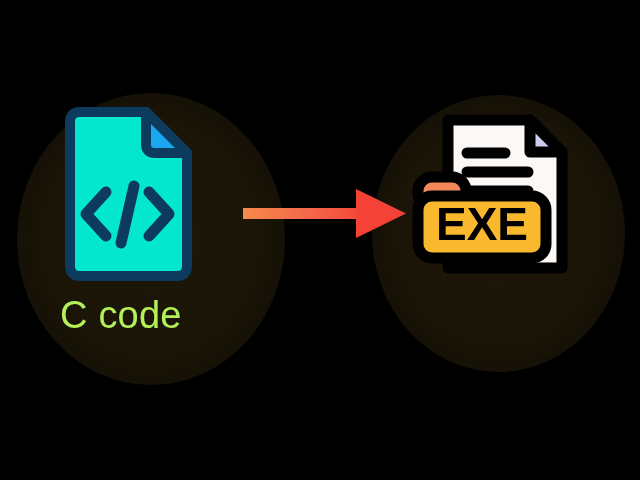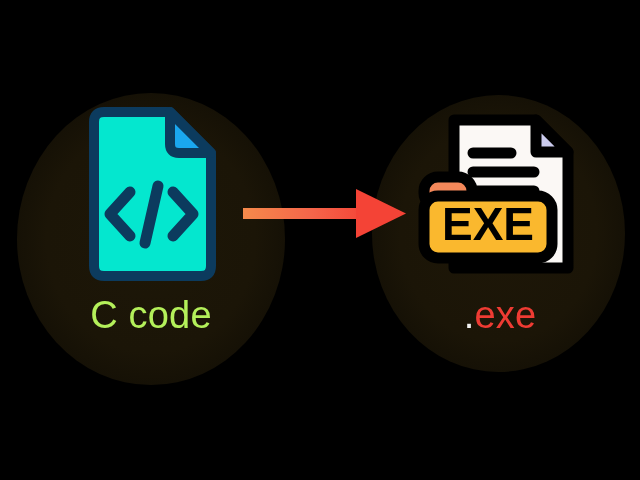--- a/index.html
+++ b/index.html
@@ -33,21 +33,21 @@
     left: 372px;
     top: 95px;
     width: 253px;
     height: 277px;
     background: radial-gradient(ellipse at 50% 50%, #1e1708 0%, #1b1507 55%, #130f05 78%, #060500 100%);
   }
   .node {
     position: absolute;
     display: flex;
     flex-direction: column;
-    align-items: center;
+    align-items: flex-start;
   }
   #node-source { left: 60px; top: 104px; width: 182px; }
   #node-output { left: 410px; top: 104px; width: 180px; }
 
   .icon-wrap {
     position: relative;
     display: block;
   }
   .label {
     margin-top: 8px;
@@ -122,16 +122,15 @@
           <line x1="57" y1="68" x2="118" y2="68"></line>
           <line x1="57" y1="87" x2="118" y2="87"></line>
         </g>
 
         <rect x="8" y="73" width="48" height="30" rx="14" fill="#f4885a" stroke="#000000" stroke-width="11"></rect>
 
         <rect x="8" y="92" width="128" height="62" rx="14" fill="#fab82e" stroke="#000000" stroke-width="11"></rect>
         <text x="72" y="136" text-anchor="middle" font-family="'Liberation Sans', sans-serif" font-size="46" font-weight="bold" fill="#000000">EXE</text>
       </svg>
     </div>
-    <div class="label" id="label-output"><span class="dot">.</span><span>exe</span></div>
   </div>
 
 </div>
 
 </body></html>

